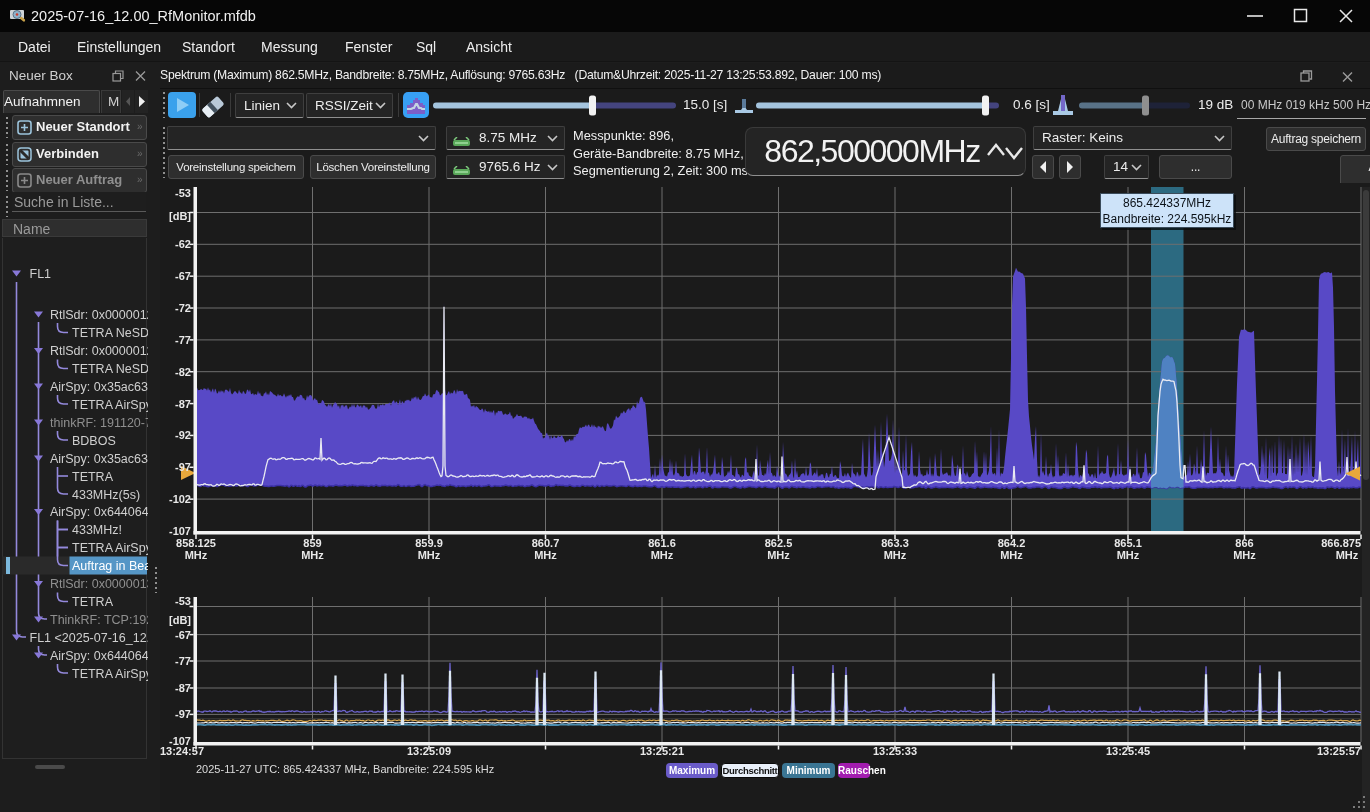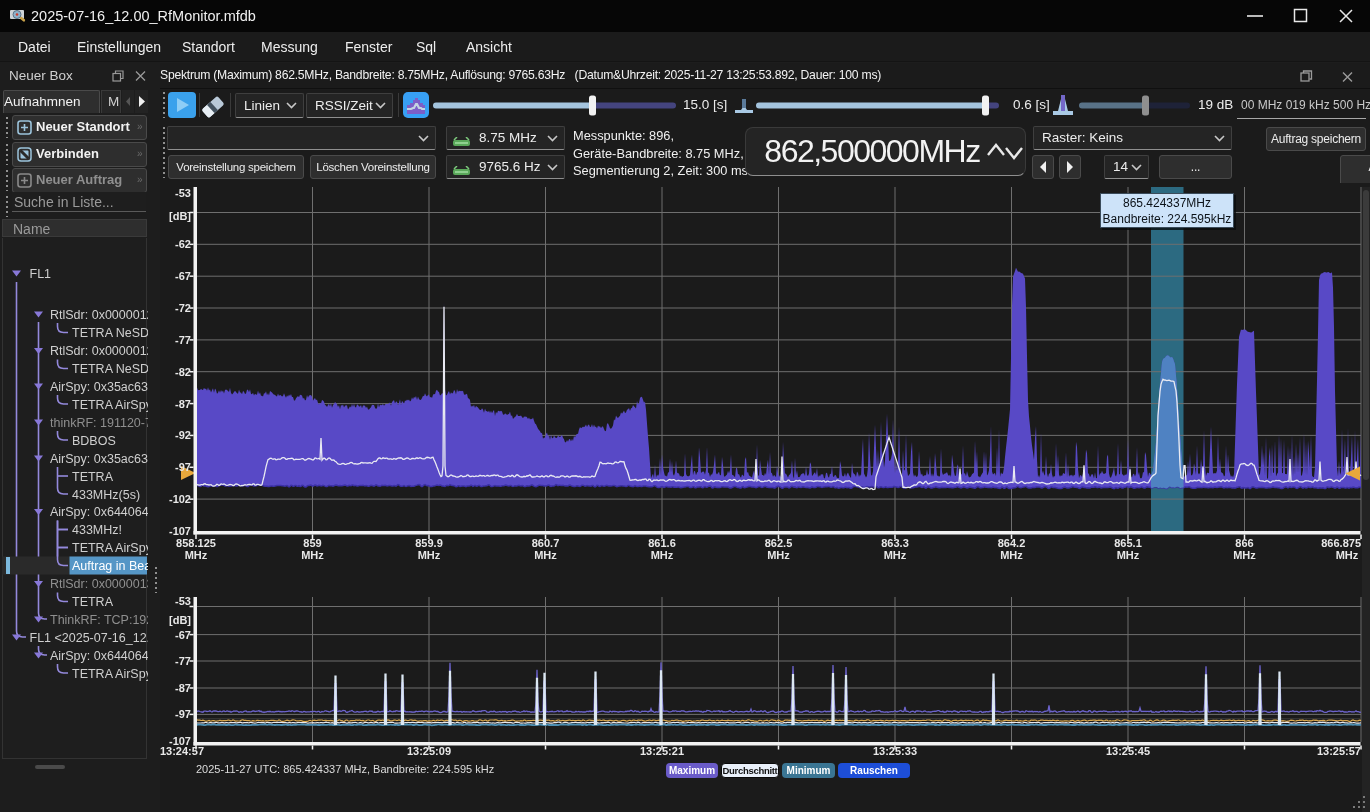--- a/index.html
+++ b/index.html
@@ -444,21 +444,21 @@
 <text x="662" y="755" text-anchor="middle" font-family="Liberation Sans, sans-serif" font-size="11" font-weight="bold" fill="#e8e8e8">13:25:21</text>
 <text x="895" y="755" text-anchor="middle" font-family="Liberation Sans, sans-serif" font-size="11" font-weight="bold" fill="#e8e8e8">13:25:33</text>
 <text x="1128" y="755" text-anchor="middle" font-family="Liberation Sans, sans-serif" font-size="11" font-weight="bold" fill="#e8e8e8">13:25:45</text>
 <text x="1361" y="755" text-anchor="end" font-family="Liberation Sans, sans-serif" font-size="11" font-weight="bold" fill="#e8e8e8">13:25:57</text>
 <text x="196" y="772.5" font-family="Liberation Sans, sans-serif" font-size="11" fill="#dcdcdc">2025-11-27 UTC: 865.424337 MHz, Bandbreite: 224.595 kHz</text>
 </svg>
 <div class="tooltip">865.424337MHz<br>Bandbreite: 224.595kHz</div>
 <div class="legend" style="left:666px;width:52px;background:#6a5bc8">Maximum</div>
 <div class="legend" style="left:721px;width:58px;background:#e9f0fa;color:#111;border:1px solid #0a0a0a;line-height:13px;font-size:9.5px;letter-spacing:-0.3px">Durchschnitt</div>
 <div class="legend" style="left:782px;width:53px;background:#3a7593">Minimum</div>
-<div class="legend" style="left:838px;width:72px;background:#1d4ed8">Rauschen</div>
+<div class="legend" style="left:838px;width:32px;background:#a21caf">Rauschen</div>
 
 <div class="abs" style="left:1362px;top:187px;width:8px;height:625px;background:#232323"></div>
 <div class="abs" style="left:1363px;top:190px;width:6px;height:290px;background:#3b3b3b;border-radius:3px"></div>
 <svg class="abs" style="left:1350px;top:795px" width="18" height="16" viewBox="0 0 18 16">
 <g fill="#7a7a7a">
       <rect x="13" y="1" width="2" height="2"></rect>
       <rect x="13" y="6" width="2" height="2"></rect>
       <rect x="13" y="11" width="2" height="2"></rect>
       <rect x="8" y="6" width="2" height="2"></rect>
       <rect x="8" y="11" width="2" height="2"></rect>

